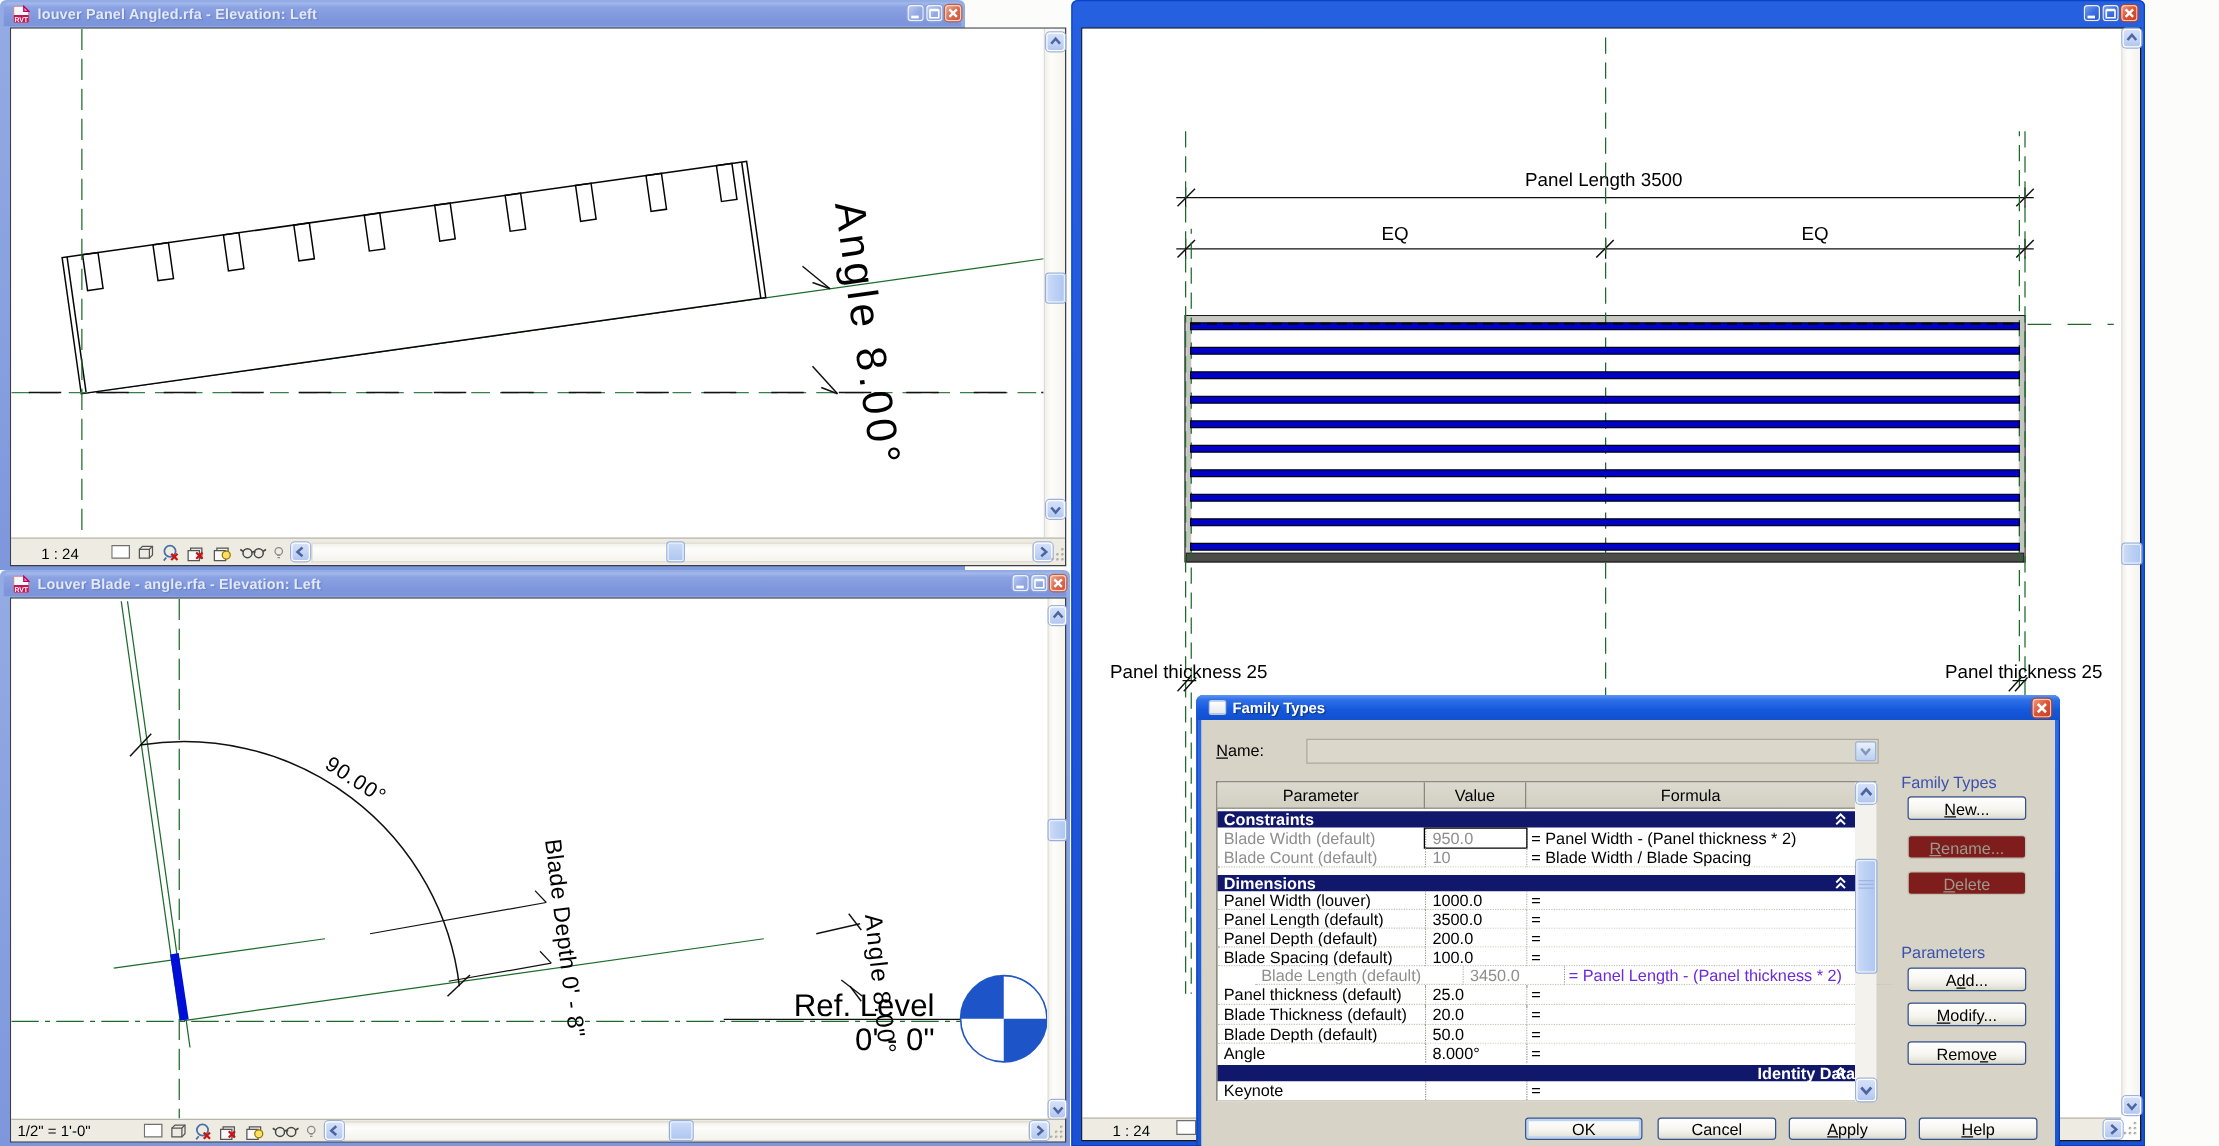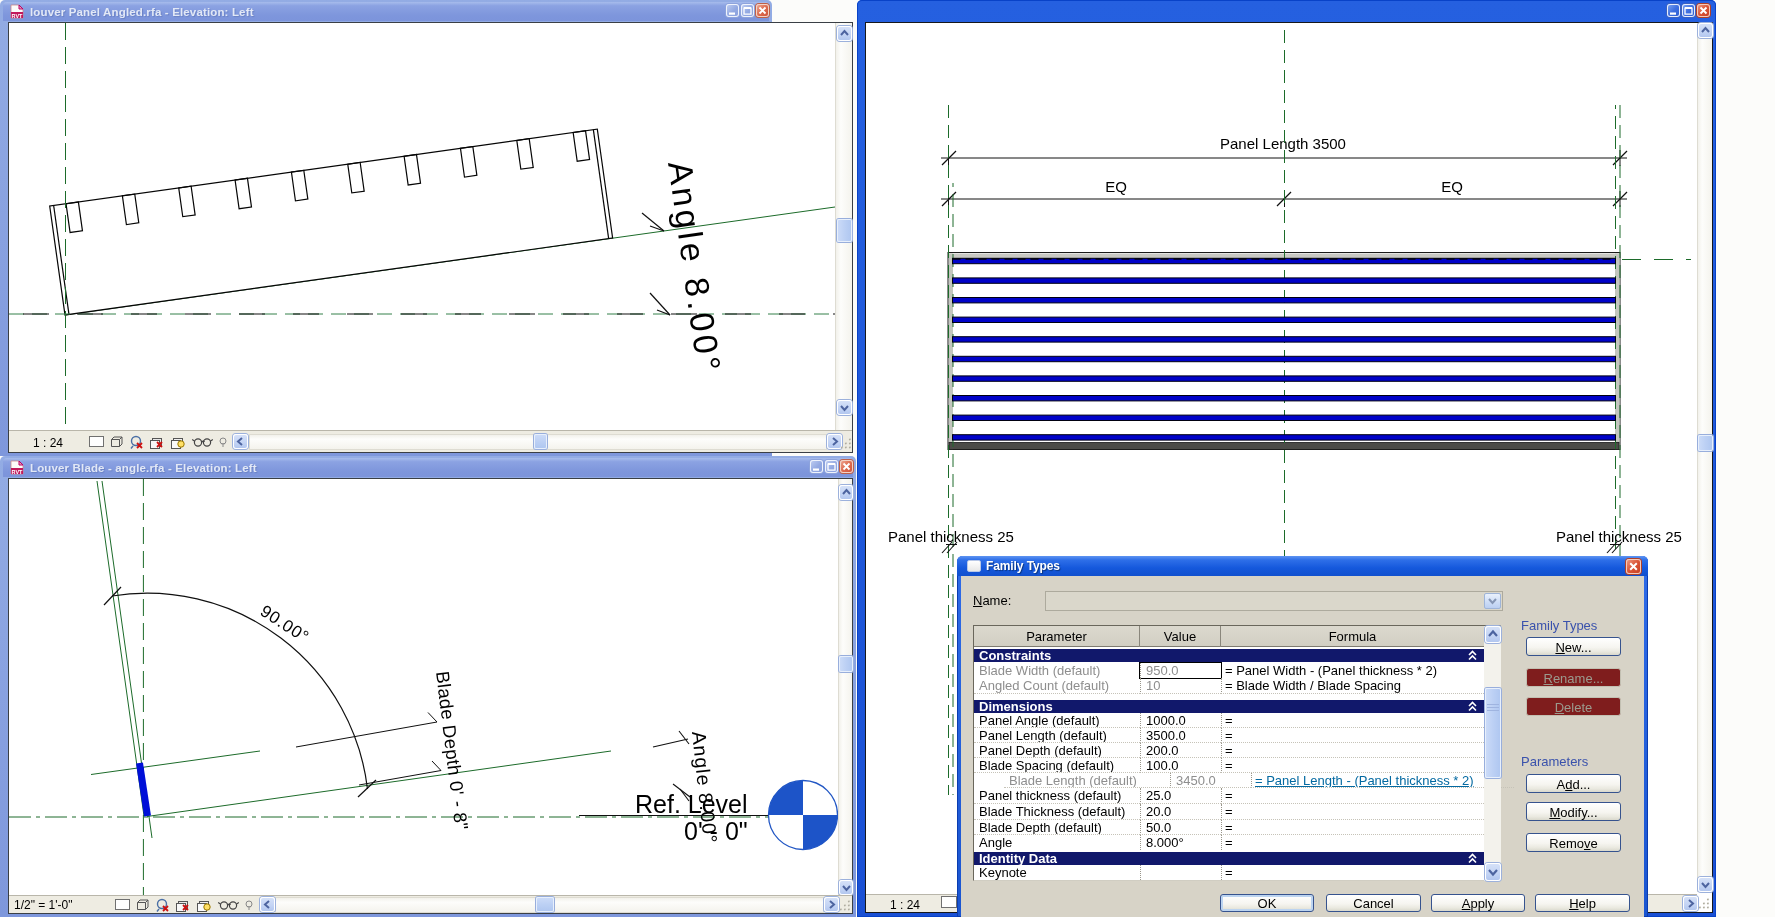--- a/index.html
+++ b/index.html
@@ -524,29 +524,29 @@
         <div class="sech" style="top:23px;">Constraints<svg class="chev" width="11" height="11">
               <path d="M2,5 L5.5,1.5 L9,5 M2,9.5 L5.5,6 L9,9.5" stroke="#fff" stroke-width="1.6" fill="none"></path>
             </svg></div>
         <div class="trow gray" style="top:37px;height:15px;">
             <div class="c1">Blade Width (default)</div>
             <div class="c2">950.0</div>
             <div class="c3" style="color:#000;">= Panel Width - (Panel thickness * 2)</div>
           </div>
         <div class="abs" style="left:165px;top:36px;width:83px;height:17px;border:1px solid #000;"></div>
         <div class="trow gray" style="top:52px;height:16px;">
-            <div class="c1 bb">Angled Count (default)</div>
+            <div class="c1 bb">Blade Count (default)</div>
             <div class="c2 bb">10</div>
             <div class="c3 bb" style="color:#000;">= Blade Width / Blade Spacing</div>
           </div>
         <div class="sech" style="top:74px;">Dimensions<svg class="chev" width="11" height="11">
               <path d="M2,5 L5.5,1.5 L9,5 M2,9.5 L5.5,6 L9,9.5" stroke="#fff" stroke-width="1.6" fill="none"></path>
             </svg></div>
         <div class="trow" style="top:87px;height:15px;">
-            <div class="c1 bb">Panel Angle (default)</div>
+            <div class="c1 bb">Panel Width (louver)</div>
             <div class="c2 bb">1000.0</div>
             <div class="c3 bb">=</div>
           </div>
         <div class="trow" style="top:102px;height:15px;">
             <div class="c1 bb">Panel Length (default)</div>
             <div class="c2 bb">3500.0</div>
             <div class="c3 bb">=</div>
           </div>
         <div class="trow" style="top:117px;height:15px;">
             <div class="c1 bb">Panel Depth (default)</div>
@@ -554,21 +554,21 @@
             <div class="c3 bb">=</div>
           </div>
         <div class="trow" style="top:132px;height:15px;">
             <div class="c1 bb">Blade Spacing (default)</div>
             <div class="c2 bb">100.0</div>
             <div class="c3 bb">=</div>
           </div>
         <div class="trow gray" style="top:147px;height:15px;margin-left:30px;">
             <div class="c1 bb">Blade Length (default)</div>
             <div class="c2 bb">3450.0</div>
-            <div class="c3 bb" style="color:#0369a1;text-decoration:underline;">= Panel Length - (Panel thickness * 2)</div>
+            <div class="c3 bb" style="color:#6d28d9;">= Panel Length - (Panel thickness * 2)</div>
           </div>
         <div class="trow" style="top:162px;height:16px;">
             <div class="c1 bb">Panel thickness (default)</div>
             <div class="c2 bb">25.0</div>
             <div class="c3 bb">=</div>
           </div>
         <div class="trow" style="top:178px;height:16px;">
             <div class="c1 bb">Blade Thickness (default)</div>
             <div class="c2 bb">20.0</div>
             <div class="c3 bb">=</div>
@@ -576,21 +576,21 @@
         <div class="trow" style="top:194px;height:15px;">
             <div class="c1 bb">Blade Depth (default)</div>
             <div class="c2 bb">50.0</div>
             <div class="c3 bb">=</div>
           </div>
         <div class="trow" style="top:209px;height:15px;">
             <div class="c1">Angle</div>
             <div class="c2">8.000°</div>
             <div class="c3">=</div>
           </div>
-        <div class="sech" style="top:226px;">Identity Data<svg class="chev" width="11" height="11">
+        <div class="sech" style="top:226px;text-align:right;">Identity Data<svg class="chev" width="11" height="11">
               <path d="M2,5 L5.5,1.5 L9,5 M2,9.5 L5.5,6 L9,9.5" stroke="#fff" stroke-width="1.6" fill="none"></path>
             </svg></div>
         <div class="trow" style="top:239px;height:15px;">
             <div class="c1">Keynote</div>
             <div class="c2"></div>
             <div class="c3">=</div>
           </div>
       </div>
 
       <div class="abs" style="left:510px;top:0;width:17px;height:255px;background:#F3F2EC;">

